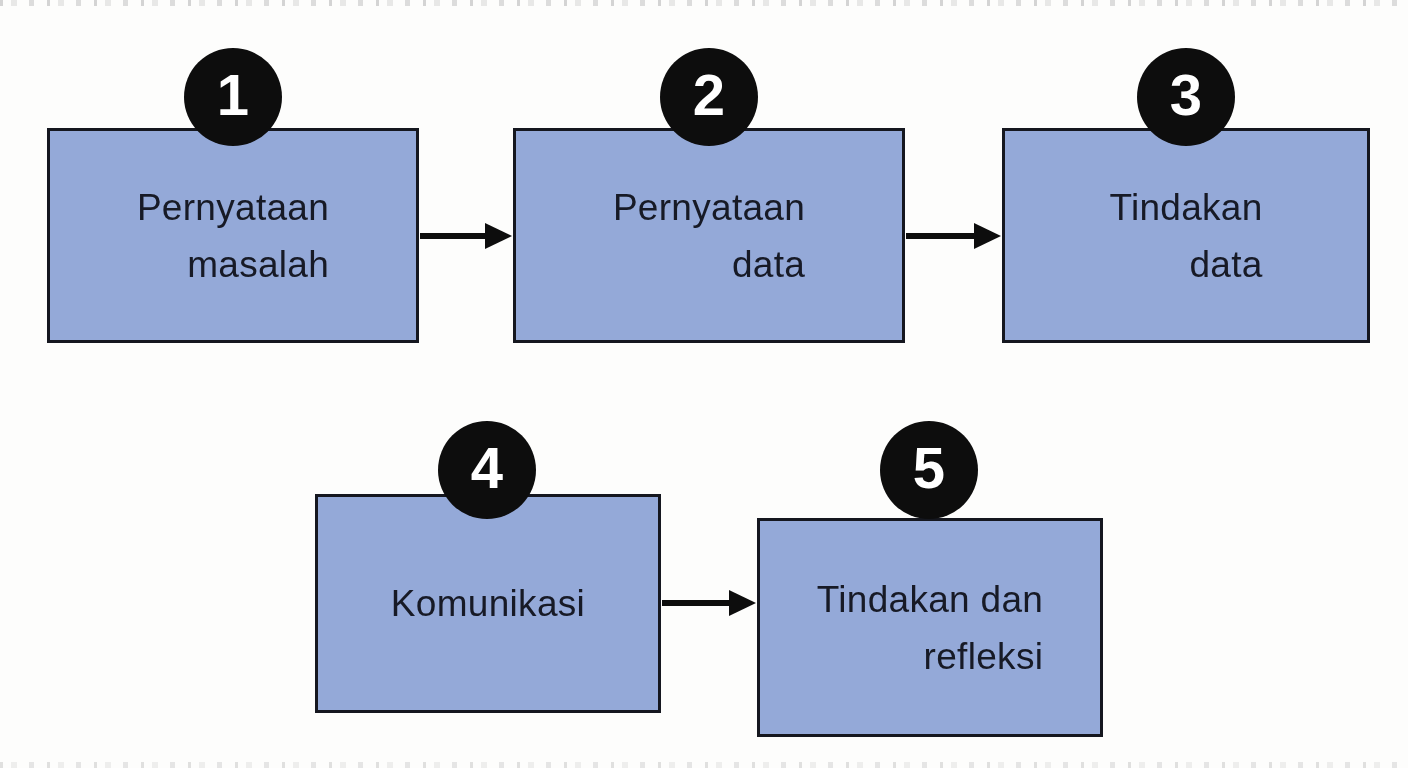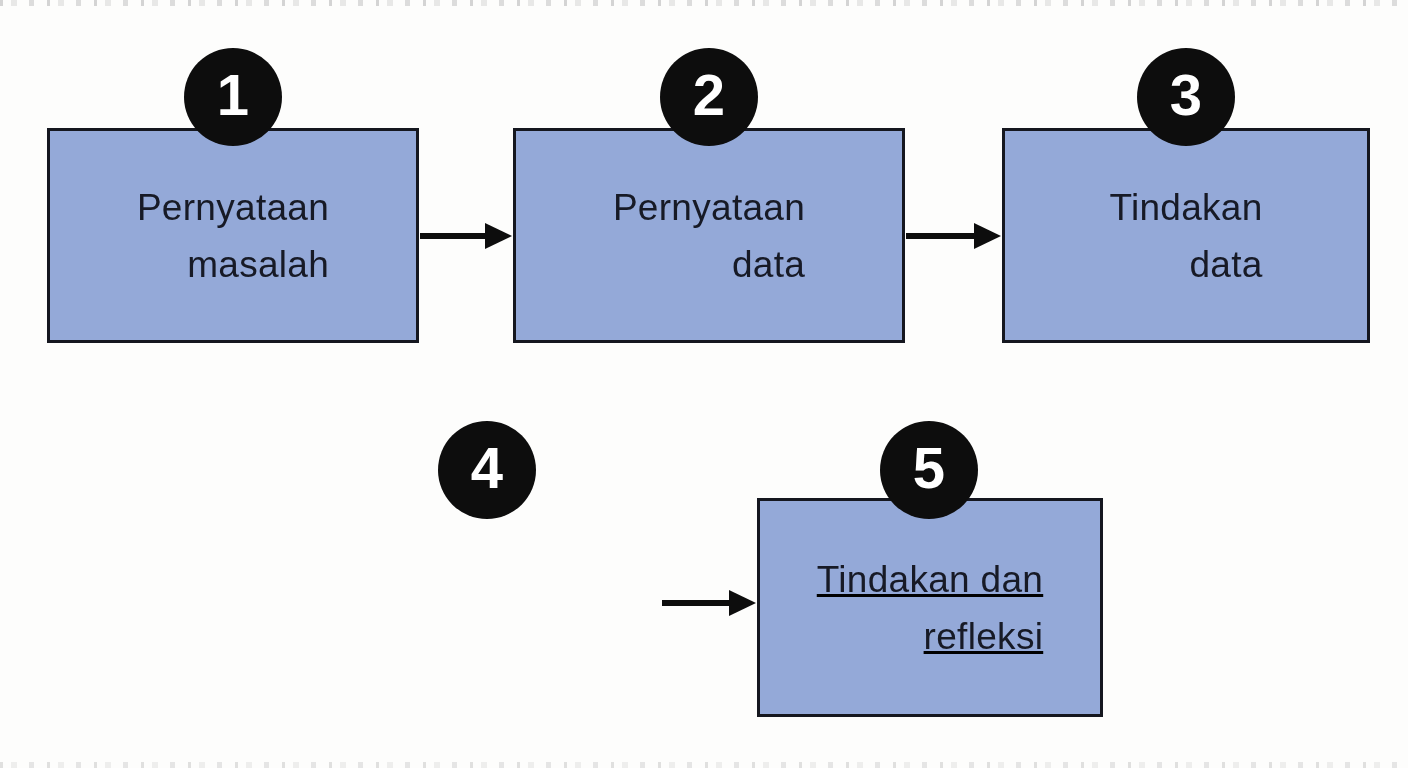--- a/index.html
+++ b/index.html
@@ -116,25 +116,28 @@
 
   <div class="arrow" style="left:420px;top:223px;width:92px;">
     <span class="shaft"></span>
     <span class="head"></span>
   </div>
   <div class="arrow" style="left:906px;top:223px;width:95px;">
     <span class="shaft"></span>
     <span class="head"></span>
   </div>
 
+  <div class="step-box" style="left:315px;top:494px;width:346px;height:219px;">
+    <div class="step-label">Komunikasi</div>
+  </div>
   <div class="num-circle" style="left:438px;top:421px;">
     <span>4</span>
   </div>
 
-  <div class="step-box" style="left:757px;top:498px;width:346px;height:219px;text-decoration:underline;">
+  <div class="step-box" style="left:757px;top:518px;width:346px;height:219px;">
     <div class="step-label">Tindakan dan
 refleksi</div>
   </div>
   <div class="num-circle" style="left:880px;top:421px;">
     <span>5</span>
   </div>
 
   <div class="arrow" style="left:662px;top:590px;width:94px;">
     <span class="shaft"></span>
     <span class="head"></span>

